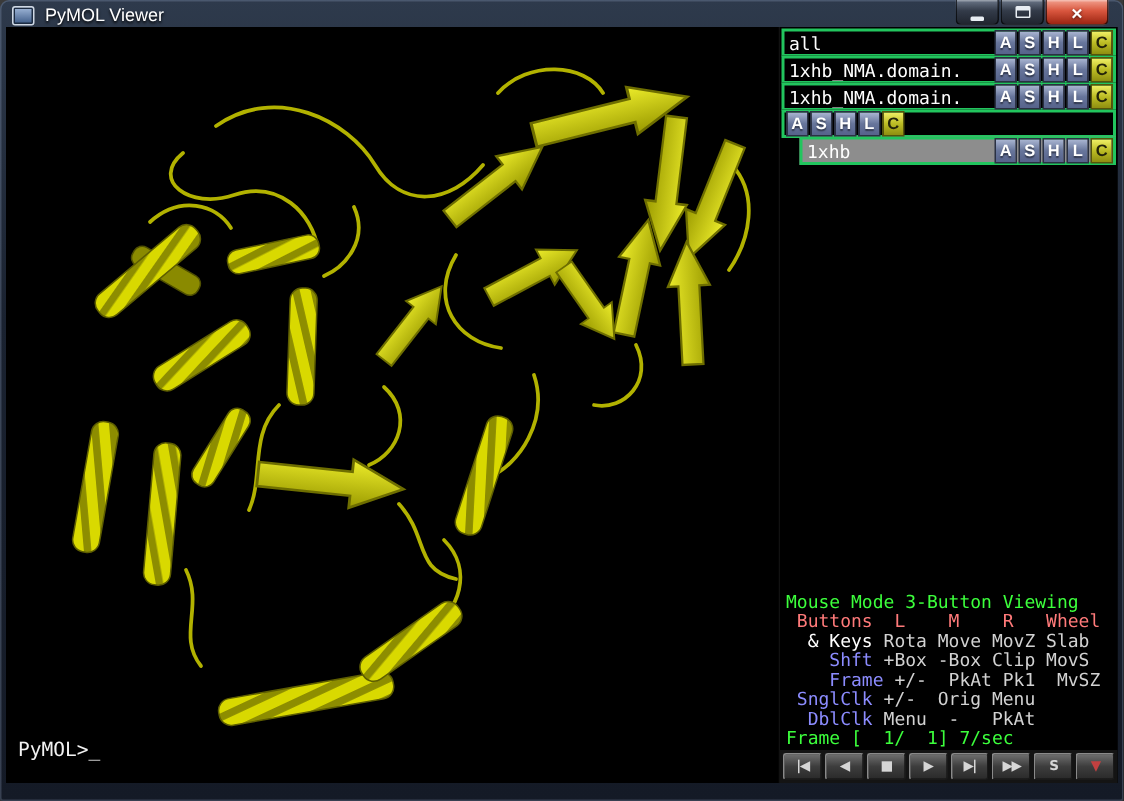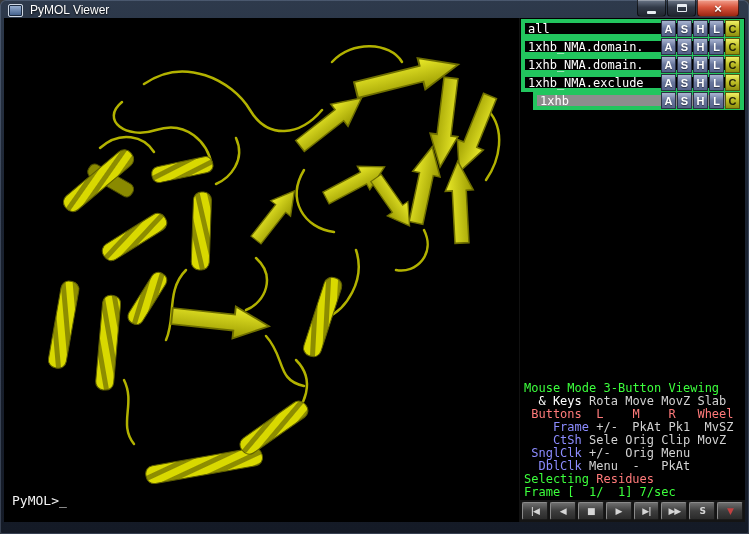--- a/index.html
+++ b/index.html
@@ -47,21 +47,21 @@
     position:absolute; left:8px; bottom:14px;
     color:#f2f2f2; font-family:"DejaVu Sans Mono", monospace; font-size:13px;text-align:right;
   }
 
   
   .rightpanel { width:226px; height:504px; background:#000; display:flex; flex-direction:column; border-left:1px solid #111; }
 
   .object-list { padding-top:1px; }
   .obj-row {
     display:flex; align-items:center; height:19px; margin:0 1px -1px 1px;
-    border:4px solid #22c55e; background:#000;
+    border:2px solid #22c55e; background:#000;
   }
   .obj-row.selected { background:#8d8d8d;margin-left:13px; }
   .obj-label {
     flex:1; color:#ffffff; font-family:"DejaVu Sans Mono", monospace; font-size:12px;
     padding-left:3px; white-space:nowrap; overflow:hidden; cursor:pointer;
   }
   .obj-btn {
     width:15px; height:17px; margin-left:1px; text-align:center; line-height:16px;
     font-size:11px; font-weight:bold; cursor:pointer; border:1px solid #2a3142;
   }
@@ -216,46 +216,44 @@
           </div>
           <div class="obj-row">
             <span class="obj-label">1xhb_NMA.domain.</span>
             <span class="obj-btn btn-std">A</span>
             <span class="obj-btn btn-std">S</span>
             <span class="obj-btn btn-std">H</span>
             <span class="obj-btn btn-std">L</span>
             <span class="obj-btn btn-c">C</span>
           </div>
           <div class="obj-row">
-            <span class="obj-label">1xhb_NMA.exclude</span>
             <span class="obj-btn btn-std">A</span>
             <span class="obj-btn btn-std">S</span>
             <span class="obj-btn btn-std">H</span>
             <span class="obj-btn btn-std">L</span>
             <span class="obj-btn btn-c">C</span>
           </div>
           <div class="obj-row selected">
             <span class="obj-label">1xhb</span>
             <span class="obj-btn btn-std">A</span>
             <span class="obj-btn btn-std">S</span>
             <span class="obj-btn btn-std">H</span>
             <span class="obj-btn btn-std">L</span>
             <span class="obj-btn btn-c">C</span>
           </div>
         </div>
       <div class="spacer"></div>
       <div class="mouse-panel">
           <div class="mp-line"><span class="c-green">Mouse Mode </span><span class="c-green">3-Button Viewing</span></div>
+          <div class="mp-line"><span class="c-red"> Buttons </span><span class="c-red"> L    M    R   Wheel</span></div>
           <div class="mp-line"><span class="c-white">  &amp; Keys </span><span class="c-gray">Rota Move MovZ Slab</span></div>
-          <div class="mp-line"><span class="c-red"> Buttons </span><span class="c-red"> L    M    R   Wheel</span></div>
+          <div class="mp-line"><span class="c-blue">    Shft </span><span class="c-gray">+Box -Box Clip MovS</span></div>
           <div class="mp-line"><span class="c-blue">    Frame </span><span class="c-gray">+/-  PkAt Pk1  MvSZ</span></div>
-          <div class="mp-line"><span class="c-blue">    CtSh </span><span class="c-gray">Sele Orig Clip MovZ</span></div>
           <div class="mp-line"><span class="c-blue"> SnglClk </span><span class="c-gray">+/-  Orig Menu</span></div>
           <div class="mp-line"><span class="c-blue">  DblClk </span><span class="c-gray">Menu  -   PkAt</span></div>
-          <div class="mp-line"><span class="c-green">Selecting </span><span class="c-red">Residues</span></div>
           <div class="mp-line"><span class="c-green">Frame [  1/  1] 7/sec</span></div>
         </div>
       <div class="playback">
           <div class="pb-btn">|◀</div>
           <div class="pb-btn">◀</div>
           <div class="pb-btn">■</div>
           <div class="pb-btn">▶</div>
           <div class="pb-btn">▶|</div>
           <div class="pb-btn">▶▶</div>
           <div class="pb-btn">S</div>

